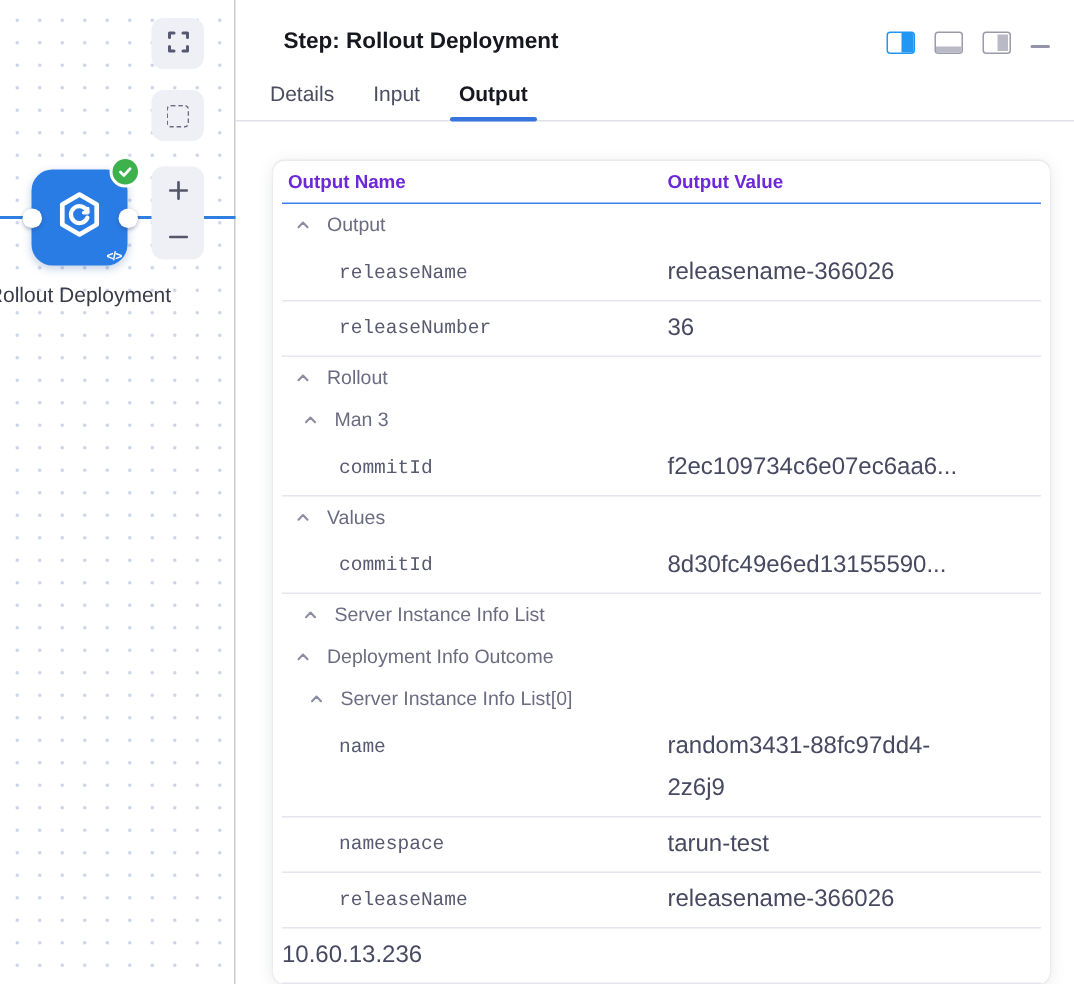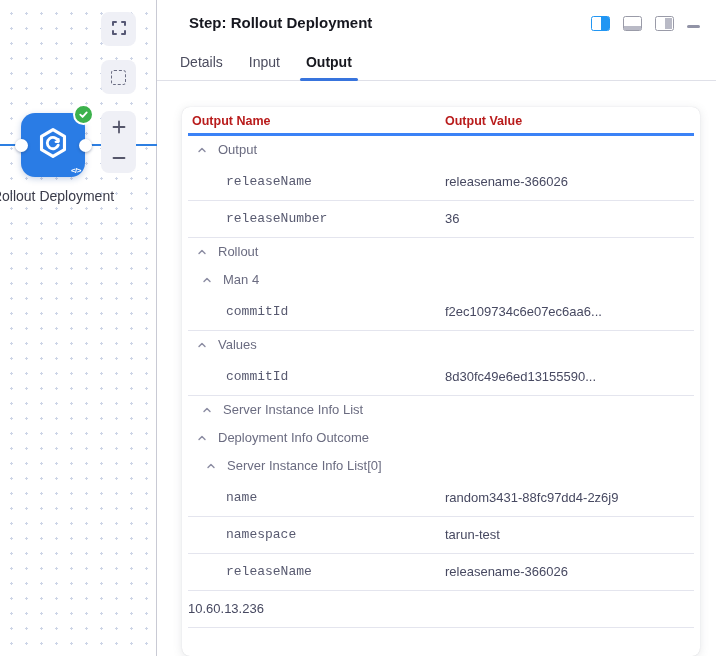--- a/index.html
+++ b/index.html
@@ -35,21 +35,21 @@
     font-size:8px; font-weight:bold; letter-spacing:-0.5px; }
   .node-label { position:absolute; left:-11px; top:186px; width:128px;
     text-align:center; font-size:14px; line-height:21px; color:#3a3b49; }
   .zoom-ctrl { position:absolute; left:101px; top:111px; width:35px; height:62px;
     background:#eff0f6; border-radius:8px; display:flex; flex-direction:column; }
   .zoom-btn { flex:1; background:none; border:none; display:flex;
     align-items:center; justify-content:center; cursor:pointer; }
 
   
   .panel { flex:1; display:flex; flex-direction:column; background:#fff; }
-  .title-row { display:flex; justify-content:space-between; align-items:center;
+  .title-row { display:flex; justify-content:space-between; align-items:flex-end;
     padding:9px 16px 0 32px; height:38px; }
   .panel-title { font-size:15px; font-weight:bold; color:#16171f; }
   .win-controls { display:flex; align-items:center; gap:13px; padding-top:2px; }
   .lay-icon { width:19px; height:15px; border-radius:2.5px; position:relative; cursor:pointer; }
   .lay-icon.split { border:1.6px solid #2196f3; background:#fff; }
   .lay-icon.split::after { content:""; position:absolute; right:0; top:0; bottom:0;
     width:8px; background:#2196f3; border-radius:0 1px 1px 0; }
   .lay-icon.bottom { border:1.6px solid #9a9ba8; background:#fff; }
   .lay-icon.bottom::after { content:""; position:absolute; left:0; right:0; bottom:0;
     height:4px; background:#b9bac6; }
@@ -65,32 +65,32 @@
     font-family:inherit;text-align:right; }
   .tab.active { color:#17181f; font-weight:bold; }
   .tab.active::after { content:""; position:absolute; left:0; right:0; bottom:-1px;
     height:3px; border-radius:2px; background:#3874dd; }
 
   
   .card { margin:26px 16px 0 25px; background:#fff; border-radius:8px;
     box-shadow:0 0 1px rgba(40,41,61,.18), 0 2px 10px rgba(96,97,112,.16);
     padding:0 6px; height:600px; }
   .thead { display:flex; height:29px; line-height:29px;
-    border-bottom:3px solid #3b82f6; font-size:12.5px; font-weight:bold;
-    color:#b91c1c; }
+    border-bottom:1px solid #3b82f6; font-size:12.5px; font-weight:bold;
+    color:#6d28d9; }
   .thead .c1 { flex:0 0 257px; padding-left:4px; }
   .thead .c2 { flex:1; }
   .row { display:flex; }
   .row.group { height:28px; align-items:center; cursor:pointer; }
   .row.group .chev { display:inline-flex; margin-right:11px; }
   .row.group .glabel { font-size:13px; color:#6b6c81; line-height:28px; }
   .row.leaf { min-height:36px; padding:4px 0; border-bottom:1px solid #e4e5ee; }
   .cell-name { flex:0 0 257px; padding-left:38px; font-size:13px; color:#585a70;
     line-height:28px;font-family:Liberation Mono, monospace; }
-  .cell-val { flex:0 0 192px; font-size:13px; color:#474961; line-height:28px;
+  .cell-val { flex:0 0 192px; font-size:16px; color:#474961; line-height:28px;
     white-space:normal; }
   .lvl1 { padding-left:9px; } .lvl2 { padding-left:14px; } .lvl3 { padding-left:18px; }
 </style>
 </head>
 <body>
 
 <div class="app">
 
   <div class="canvas">
     <div class="conn-line"></div>
@@ -185,21 +185,21 @@
               </svg>
             </span>
             <span class="glabel">Rollout</span>
           </div>
           <div class="row group lvl2">
             <span class="chev">
               <svg width="10" height="10" viewBox="0 0 10 10" fill="none" stroke="#8c8da3" stroke-width="1.4" stroke-linecap="round" stroke-linejoin="round">
                 <path d="M2 6.5 L5 3.4 L8 6.5"></path>
               </svg>
             </span>
-            <span class="glabel">Man 4</span>
+            <span class="glabel">Man 3</span>
           </div>
           <div class="row leaf">
             <div class="cell-name">commitId</div>
             <div class="cell-val">f2ec109734c6e07ec6aa6...</div>
           </div>
           <div class="row group lvl1">
             <span class="chev">
               <svg width="10" height="10" viewBox="0 0 10 10" fill="none" stroke="#8c8da3" stroke-width="1.4" stroke-linecap="round" stroke-linejoin="round">
                 <path d="M2 6.5 L5 3.4 L8 6.5"></path>
               </svg>

